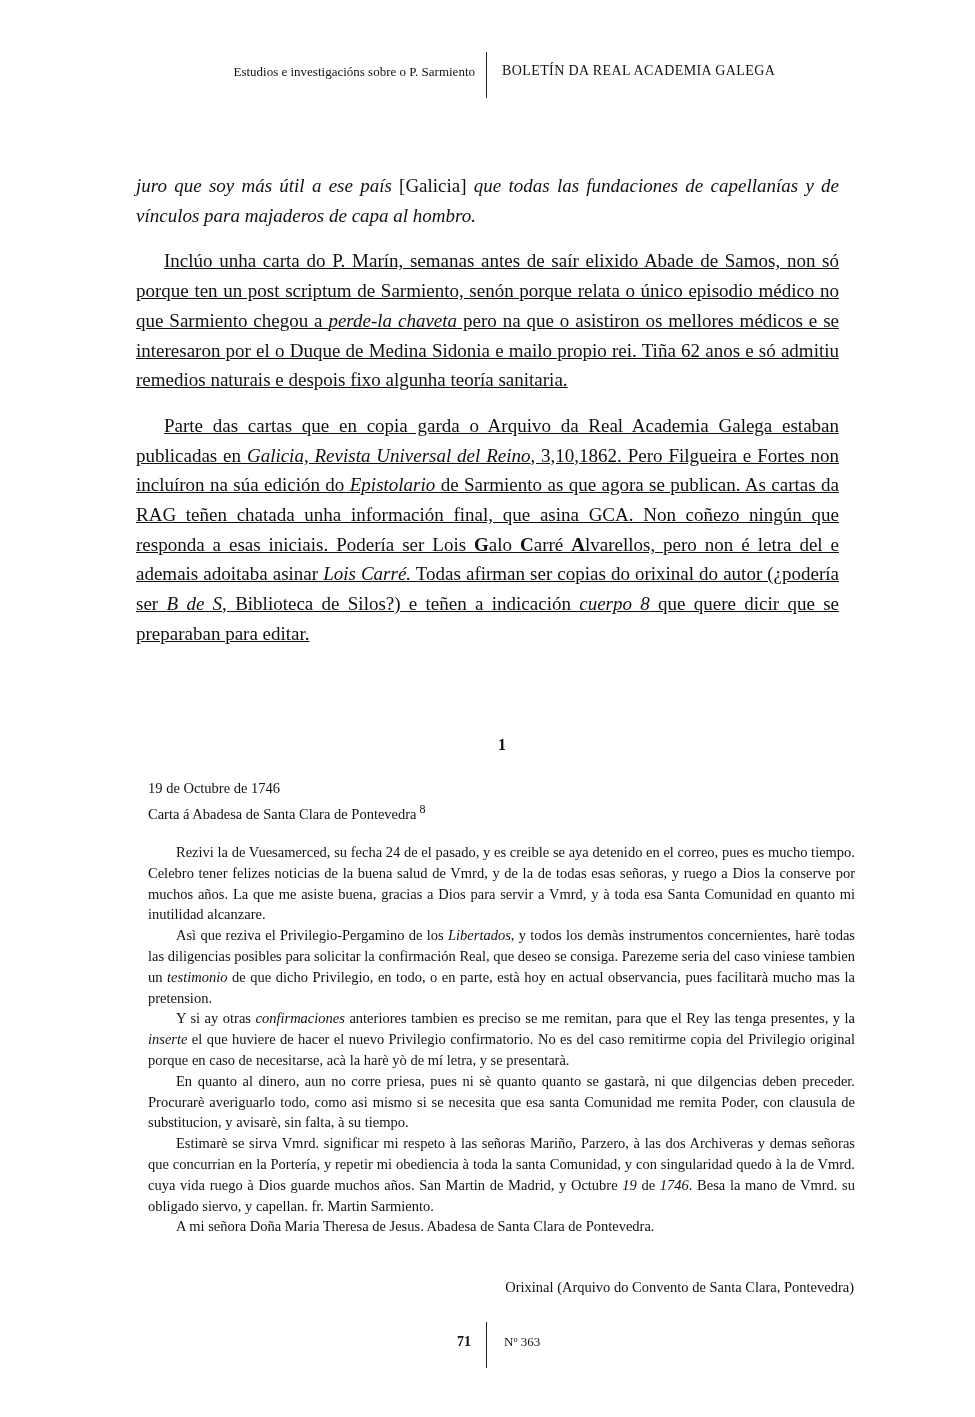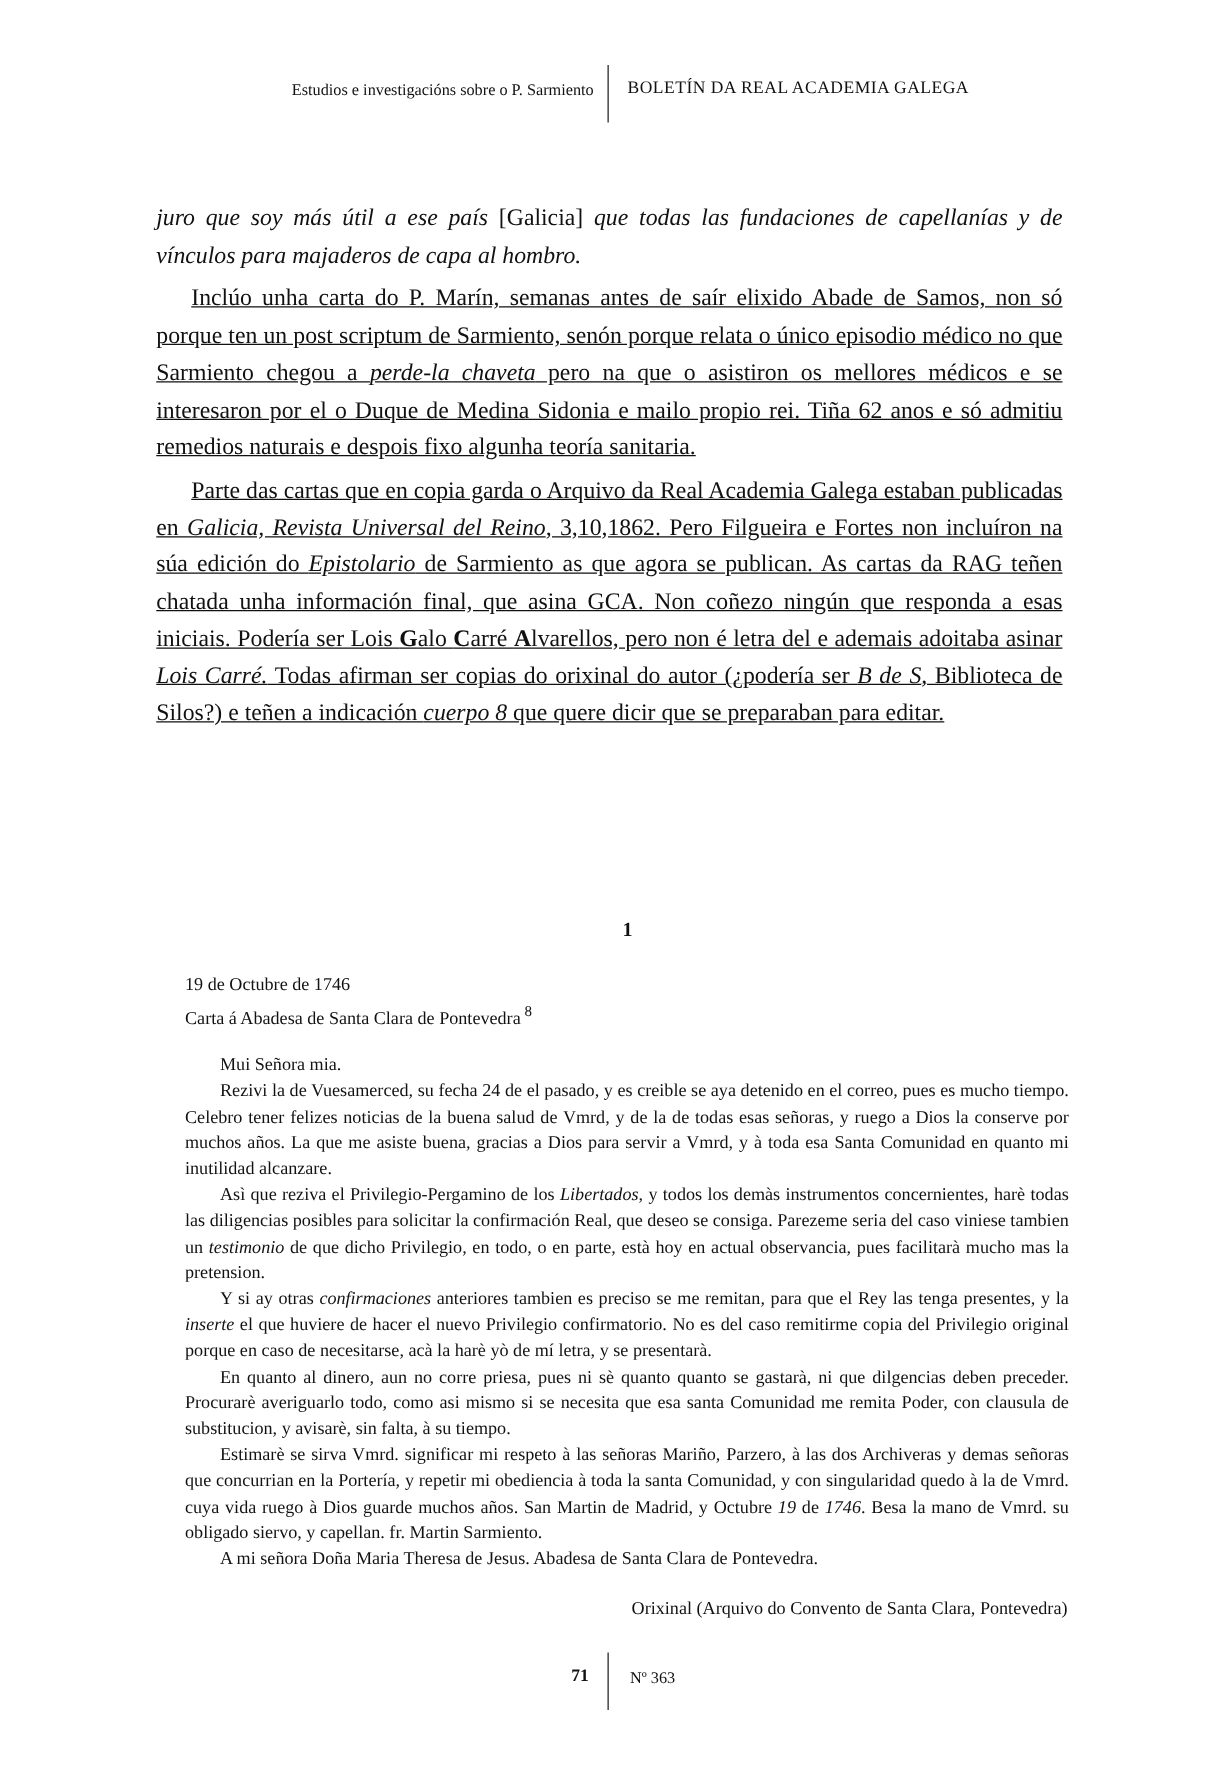--- a/index.html
+++ b/index.html
@@ -16,21 +16,21 @@
   .header .rule {
     position: absolute; left: 486px; top: 0; width: 1px; height: 46px; background: #222;
   }
   .header .right {
     position: absolute; left: 502px; top: 11px; font-size: 14px; letter-spacing: 0.4px; white-space: nowrap;
   }
   .body-text {
     position: absolute; left: 120px; top: 155px; width: 735px;
     font-size: 19px; line-height: 29.7px; text-align: justify;
   }
-  .body-text p { margin: 5px; }
+  .body-text p { margin: 16px; }
   .body-text p.indent { text-indent: 28px; text-decoration: underline; }
   .body-text i { font-style: italic; }
   .body-text b { font-weight: bold; }
   .section-num {
     position: absolute; left: 0; width: 1004px; top: 736px; text-align: center;
     font-size: 16px; font-weight: bold;
   }
   .letter-head {
     position: absolute; left: 148px; top: 778px; font-size: 14.5px; line-height: 21px; font-family: Liberation Serif, serif;
   }
@@ -65,21 +65,20 @@
 </div>
 
 <div class="section-num">1</div>
 
 <div class="letter-head">
   <div>19 de Octubre de 1746</div>
   <div><span>Carta á Abadesa de Santa Clara de Pontevedra</span><sup>8</sup></div>
 </div>
 
 <div class="letter">
-  <p style="text-indent:28px">Mui Señora mia.</p>
   <p style="text-indent:28px">Rezivi la de Vuesamerced, su fecha 24 de el pasado, y es creible se aya detenido en el correo, pues es mucho tiempo. Celebro tener felizes noticias de la buena salud de Vmrd, y de la de todas esas señoras, y ruego a Dios la conserve por muchos años. La que me asiste buena, gracias a Dios para servir a Vmrd, y à toda esa Santa Comunidad en quanto mi inutilidad alcanzare.</p>
   <p style="text-indent:28px"><span>Asì que reziva el Privilegio-Pergamino de los </span><i>Libertados</i><span>, y todos los demàs instrumentos concernientes, harè todas las diligencias posibles para solicitar la confirmación Real, que deseo se consiga. Parezeme seria del caso viniese tambien un </span><i>testimonio</i><span> de que dicho Privilegio, en todo, o en parte, està hoy en actual observancia, pues facilitarà mucho mas la pretension.</span></p>
   <p style="text-indent:28px"><span>Y si ay otras </span><i>confirmaciones</i><span> anteriores tambien es preciso se me remitan, para que el Rey las tenga presentes, y la </span><i>inserte</i><span> el que huviere de hacer el nuevo Privilegio confirmatorio. No es del caso remitirme copia del Privilegio original porque en caso de necesitarse, acà la harè yò de mí letra, y se presentarà.</span></p>
   <p style="text-indent:28px">En quanto al dinero, aun no corre priesa, pues ni sè quanto quanto se gastarà, ni que dilgencias deben preceder. Procurarè averiguarlo todo, como asi mismo si se necesita que esa santa Comunidad me remita Poder, con clausula de substitucion, y avisarè, sin falta, à su tiempo.</p>
   <p style="text-indent:28px"><span>Estimarè se sirva Vmrd. significar mi respeto à las señoras Mariño, Parzero, à las dos Archiveras y demas señoras que concurrian en la Portería, y repetir mi obediencia à toda la santa Comunidad, y con singularidad quedo à la de Vmrd. cuya vida ruego à Dios guarde muchos años. San Martin de Madrid, y Octubre </span><i>19</i><span> de </span><i>1746</i><span>. Besa la mano de Vmrd. su obligado siervo, y capellan. fr. Martin Sarmiento.</span></p>
   <p style="text-indent:28px">A mi señora Doña Maria Theresa de Jesus. Abadesa de Santa Clara de Pontevedra.</p>
 </div>
 
 <div class="source">Orixinal (Arquivo do Convento de Santa Clara, Pontevedra)</div>
 

